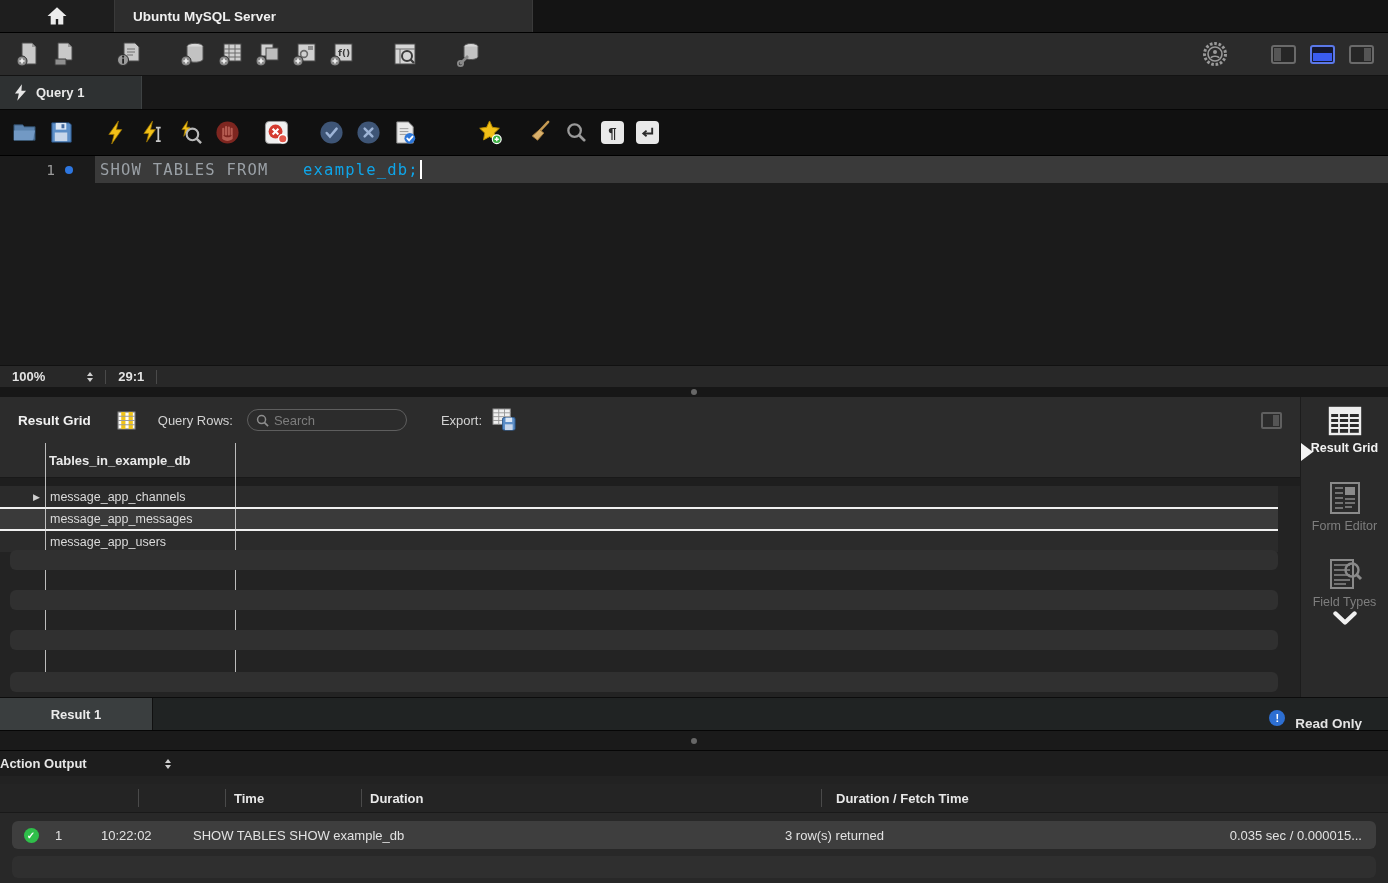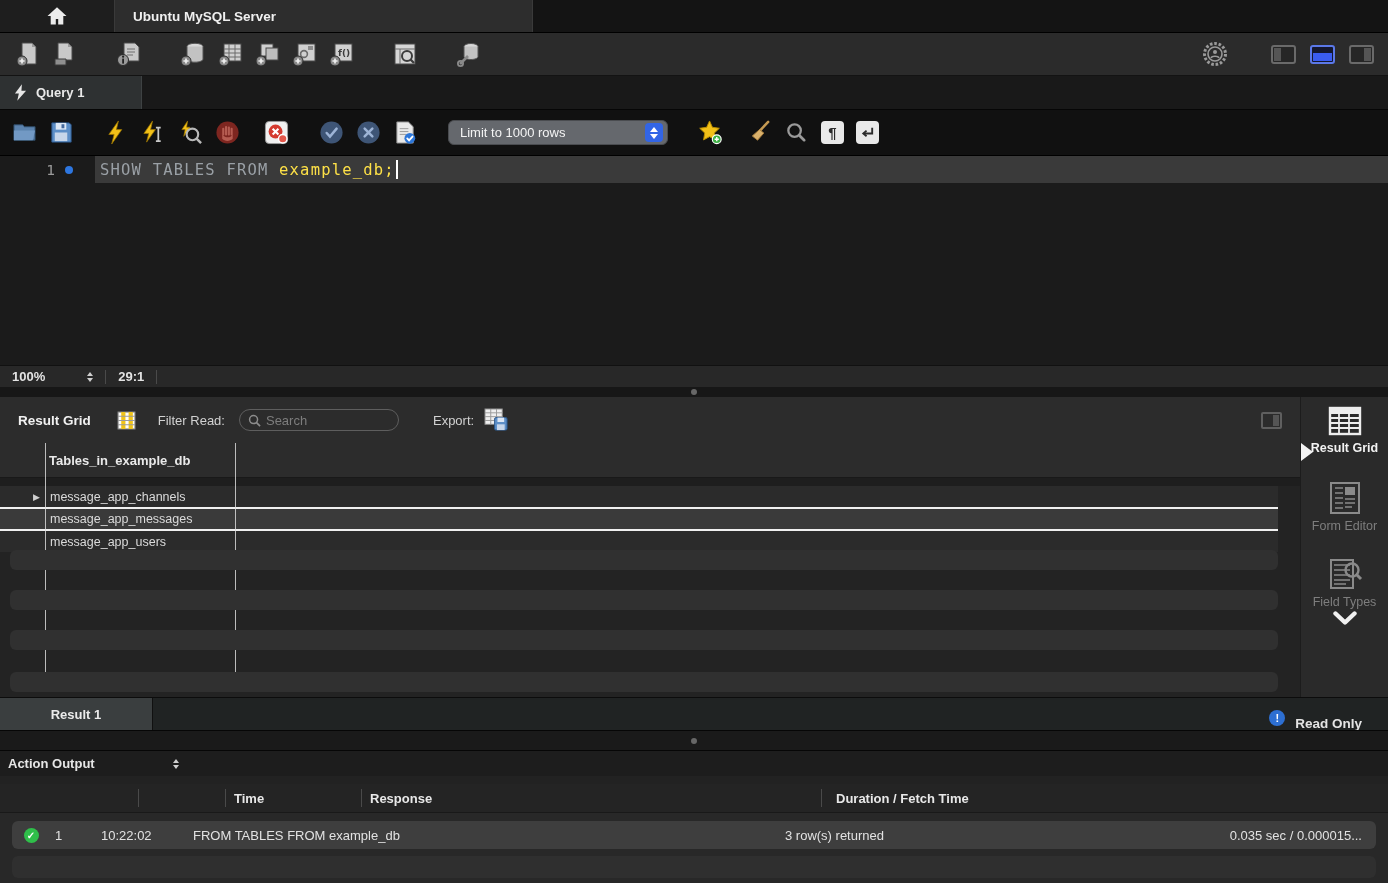--- a/index.html
+++ b/index.html
@@ -42,21 +42,21 @@
 
   
   .editor { height:209px; background:#1b1b1b; font-family:"DejaVu Sans Mono",monospace; }
   .code-line { display:flex; height:27px; align-items:center; }
   .gutter { width:95px; height:100%; display:flex; align-items:center; justify-content:flex-end; gap:10px; padding-right:22px; background:#1b1b1b; }
   .lineno { color:#9a9a9a; font-size:14.5px; }
   .bp-dot { width:8px; height:8px; border-radius:50%; background:#2d76e0; }
   .code-text { flex:1; height:100%; background:#3a3a3a; display:flex; align-items:center; padding-left:5px;
                font-size:15.5px; letter-spacing:1.2px; white-space:pre; }
   .kw { color:#9aa0a6; }
-  .ident { color:#fde047; }
+  .ident { color:#0ea5e9;margin-left:24px; }
   .caret { display:inline-block; width:2px; height:19px; background:#fff; margin-left:1px; }
 
   
   .editor-status { height:22px; background:#282828; display:flex; align-items:center; border-top:1px solid #111; font-weight:bold; color:#e3e3e3; }
   .es-cell { padding:0 12px; display:flex; align-items:center; gap:8px; }
   .es-div { width:1px; height:14px; background:#4a4a4a; }
   .mini-stepper { display:flex; flex-direction:column; gap:2px; align-items:center; }
   .mini-stepper .tri-up { border-left-width:3.5px; border-right-width:3.5px; border-bottom-width:4px; border-bottom-color:#cfcfcf; }
   .mini-stepper .tri-down { border-left-width:3.5px; border-right-width:3.5px; border-top-width:4px; border-top-color:#cfcfcf; }
 
@@ -96,21 +96,21 @@
   .rs-chevron { margin-top:2px; }
 
   
   .result-tabstrip { height:33px; background:#202323; display:flex; align-items:stretch; border-top:1px solid #0c0c0c; position:relative; overflow:hidden; }
   .result-tab { width:153px; background:#3a3e3f; display:flex; align-items:center; justify-content:center; color:#ebebeb; font-weight:bold; border-right:1px solid #101010; }
   .readonly { position:absolute; right:26px; top:6px; display:flex; align-items:center; gap:10px; }
   .readonly-text { color:#e4e4e4; font-weight:bold; font-size:13.5px; margin-top:12px; }
   .badge-circle { width:16px; height:16px; border-radius:50%; display:flex; align-items:center; justify-content:center; color:#fff; font-weight:bold; font-size:11px; }
 
   
-  .action-bar { height:26px; background:#1d1d1d; display:flex; align-items:center; padding-left:8px; gap:78px; border-top:1px solid #060606; }
+  .action-bar { height:26px; background:#1d1d1d; display:flex; align-items:center; gap:78px; border-top:1px solid #060606; }
   .action-title { color:#e6e6e6; font-weight:bold; }
   .ao-spacer { height:8px; background:#222; }
   .ao-header { height:29px; background:#242424; display:flex; align-items:center; font-weight:bold; color:#e8e8e8; border-bottom:1px solid #191919; }
   .ao-col { height:18px; display:flex; align-items:center; padding-left:8px; border-left:1px solid #4a4a4a;margin-left:44px; }
   .c-status { width:50px; border-left:none; } .c-idx { width:43px; } .c-time { width:92px; } .c-action { width:592px; } .c-resp { width:416px; } .c-dur { flex:1; padding-left:14px; }
   .ao-body { background:#282828; height:70px; position:relative; padding-top:8px; }
   .ao-row { margin:0 12px; height:28px; background:#3e3e3e; border-radius:6px; display:flex; align-items:center; color:#e2e2e2; font-size:13px; }
   .ar-status { width:38px; display:flex; align-items:center; justify-content:center; }
   .ar-idx { width:43px; padding-left:5px; } .ar-time { width:92px; padding-left:8px; } .ar-action { width:592px; padding-left:8px; }
   .ar-resp { width:416px; padding-left:8px; } .ar-dur { flex:1; text-align:right; padding-right:14px; }
@@ -284,27 +284,20 @@
       <path d="M9 9l8 8M17 9l-8 8" stroke="#9db4d6" stroke-width="2.6" stroke-linecap="round"></path>
     </svg>
   <div class="qtb-gap-s"></div>
   <svg class="qi" viewBox="0 0 26 26">
       <path d="M4 2h12l5 5v17H4z" fill="#e9e9e9" stroke="#8a8a8a"></path>
       <path d="M7 9h9M7 12h9M7 15h7" stroke="#9a9a9a"></path>
       <circle cx="17.5" cy="19" r="5.6" fill="#2d76d8"></circle>
       <path d="M14.8 19.2l1.9 2 3.6-4" stroke="#fff" stroke-width="1.9" fill="none" stroke-linecap="round"></path>
     </svg>
   <div class="qtb-gap-l"></div>
-  <div class="limit-select">
-    <span>Limit to 1000 rows</span>
-    <div class="select-stepper">
-        <div class="tri-up"></div>
-        <div class="tri-down"></div>
-      </div>
-  </div>
   <div class="qtb-gap-l"></div>
   <svg class="qi" viewBox="0 0 26 26">
       <path d="M12 1l3 6.6 7.2 1-5.2 5 1.2 7.1L12 17.3 5.8 20.7 7 13.6l-5.2-5 7.2-1z" fill="#f2c018" stroke="#b98d00"></path>
       <circle cx="19.5" cy="20" r="4.6" fill="#3cb043" stroke="#fff" stroke-width="1.2"></circle>
       <path d="M19.5 17.8v4.4M17.3 20h4.4" stroke="#fff" stroke-width="1.5"></path>
     </svg>
   <div class="qtb-gap-m"></div>
   <svg class="qi" viewBox="0 0 26 26">
       <path d="M22 2l-9 9.5" stroke="#c59a52" stroke-width="2.6" stroke-linecap="round"></path>
       <path d="M13 10l4.5 3.6L11 21l-5.5-4.4z" fill="#d9b06b" stroke="#a67c3b"></path>
@@ -363,21 +356,21 @@
     <div class="rg-toolbar">
       <span class="rg-title">Result Grid</span>
       <div style="width:26px"></div>
       <svg width="19" height="19" viewBox="0 0 18 18">
           <rect x="1" y="1" width="16" height="16" fill="#fdfdfd" stroke="#8a8a8a"></rect>
           <rect x="4" y="1" width="4" height="16" fill="#f0c419"></rect>
           <rect x="11" y="1" width="4" height="16" fill="#f0c419"></rect>
           <path d="M1 5h16M1 9h16M1 13h16" stroke="#9a9a9a"></path>
         </svg>
       <div style="width:22px"></div>
-      <span class="rg-label">Filter Read:</span>
+      <span class="rg-label">Query Rows:</span>
       <div style="width:14px"></div>
       <div class="search-field">
         <svg width="13" height="13" viewBox="0 0 14 14">
             <circle cx="6" cy="6" r="4.3" fill="none" stroke="#8d8d8d" stroke-width="1.6"></circle>
             <path d="M9.2 9.2 13 13" stroke="#8d8d8d" stroke-width="1.8"></path>
           </svg>
         <input type="text" placeholder="Search" style="">
       </div>
       <div style="width:34px"></div>
       <span class="rg-label">Export:</span>
@@ -482,30 +475,30 @@
   <div class="mini-stepper">
       <div class="tri-up"></div>
       <div class="tri-down"></div>
     </div>
 </div>
 <div class="ao-spacer"></div>
 <div class="ao-header">
   <div class="ao-col c-status"></div>
   <div class="ao-col c-idx"></div>
   <div class="ao-col c-time">Time</div>
-  <div class="ao-col c-resp">Response</div>
+  <div class="ao-col c-resp">Duration</div>
   <div class="ao-col c-dur">Duration / Fetch Time</div>
 </div>
 <div class="ao-body">
   <div class="ao-row">
     <div class="ar-status">
       <div class="badge-circle" style="background:#2fbf4a;width:15px;height:15px;font-size:10px">
           <span>✓</span>
         </div>
     </div>
     <div class="ar-idx">1</div>
     <div class="ar-time">10:22:02</div>
-    <div class="ar-action">FROM TABLES FROM example_db</div>
+    <div class="ar-action">SHOW TABLES SHOW example_db</div>
     <div class="ar-resp">3 row(s) returned</div>
     <div class="ar-dur">0.035 sec / 0.000015...</div>
   </div>
   <div class="ao-stripe"></div>
 </div>
 
 </body></html>

